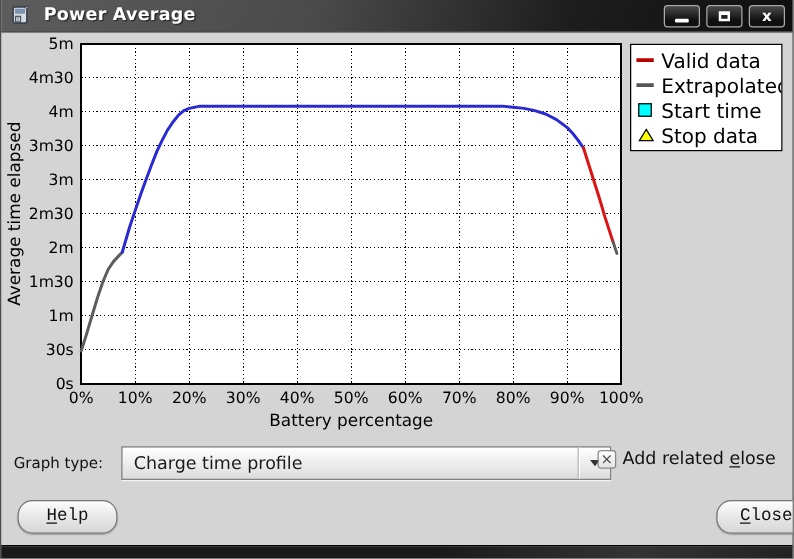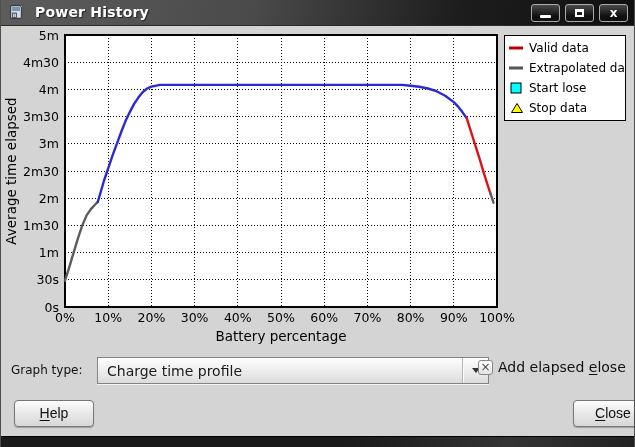--- a/index.html
+++ b/index.html
@@ -36,21 +36,21 @@
   
   #chart-svg { position:absolute; left:0; top:26px; }
   #chart-svg text { font-family:"DejaVu Sans","Liberation Sans",sans-serif; fill:#000; }
 
   .legend {
     position:absolute; left:503px; top:35px; width:122px; height:86px;
     background:#ffffff; border:1px solid #000;
     display:flex; flex-direction:column; justify-content:space-around;
     padding:2px 2px 2px 4px; overflow:hidden;
   }
-  .legend-item { display:flex; align-items:center; gap:5px; font-size:12px; color:#000; white-space:nowrap; }
+  .legend-item { display:flex; align-items:center; gap:5px; font-size:16px; color:#000; white-space:nowrap; }
   .legend-item .swatch { display:inline-flex; width:15px; justify-content:center; }
 
   
   .graph-type-label { position:absolute; left:10px; top:363px; font-size:12px; color:#111; }
   .combo {
     position:absolute; left:96px; top:357px; width:392px; height:27px;
     border:1px solid #838383; border-radius:0;
     background:linear-gradient(#fefefe,#ececec 55%,#dcdcdc);
     box-shadow:0 1px 0 rgba(255,255,255,0.7);
     display:flex; align-items:center; cursor:pointer;
@@ -66,24 +66,24 @@
     background:linear-gradient(#ffffff,#e3e3e3);
     display:flex; align-items:center; justify-content:center;
     font-size:12px; color:#4a4a4a; line-height:1;
   }
   .check-label { font-size:14px; color:#111; white-space:nowrap; }
   .mn { text-decoration:underline; text-underline-offset:2px; }
 
   
   .btn {
     position:absolute; top:400px; width:80px; height:27px;
-    border:1px solid #767676; border-radius:4px;
+    border:1px solid #767676; border-radius:12px;
     background:linear-gradient(#fdfdfd,#e6e6e6 55%,#d7d7d7);
     box-shadow:0 1px 1px rgba(0,0,0,0.25);
-    font-family:Liberation Sans, sans-serif;
+    font-family:Liberation Mono, monospace;
     font-size:14px; color:#111; text-align:center; line-height:25px; cursor:pointer;
   }
   .btn-help { left:13px; }
   .btn-close { left:572px; }
 
   
   .bottom-strip {
     position:absolute; left:-1px; bottom:0; width:635px; height:11px;
     background:linear-gradient(97deg,#1a1a1a 0%,#1a1a1a 55%,#343434 80%,#222 100%);
     border-top:1px solid #000;
@@ -96,21 +96,21 @@
 
   <div class="titlebar">
     <svg class="app-icon" viewBox="0 0 17 17">
       <rect x="2.5" y="1.5" width="11" height="13" rx="1.5" fill="#d7dbe2" stroke="#3a414d" stroke-width="1.3"></rect>
       <rect x="4" y="3" width="8" height="4" fill="#7e93b4"></rect>
       <rect x="4.5" y="9" width="4" height="4.5" fill="#9aa0a8" stroke="#3a414d" stroke-width="0.8"></rect>
       <line x1="5.5" y1="10" x2="5.5" y2="13" stroke="#e8e8e8" stroke-width="0.7"></line>
       <line x1="7.5" y1="10" x2="7.5" y2="13" stroke="#e8e8e8" stroke-width="0.7"></line>
       <path d="M12 2 L15 0.5 L13.5 3.5 Z" fill="#c8ccd4" stroke="#3a414d" stroke-width="0.7"></path>
     </svg>
-    <span class="win-title">Power History</span>
+    <span class="win-title">Power Average</span>
     <div class="winbtns">
       <div class="winbtn">
         <span class="min-bar"></span>
       </div>
       <div class="winbtn">
         <span class="max-box"></span>
       </div>
       <div class="winbtn">
         <span class="close-x">x</span>
       </div>
@@ -184,21 +184,21 @@
           </svg>
         </span>
         <span>Extrapolated data</span>
       </div>
       <div class="legend-item">
         <span class="swatch">
           <svg width="13" height="12">
             <rect x="1" y="1" width="10" height="10" fill="#00ffff" stroke="#000"></rect>
           </svg>
         </span>
-        <span>Start lose</span>
+        <span>Start time</span>
       </div>
       <div class="legend-item">
         <span class="swatch">
           <svg width="14" height="12">
             <path d="M7 1.5 L12.5 10.5 L1.5 10.5 Z" fill="#ffff00" stroke="#000"></path>
           </svg>
         </span>
         <span>Stop data</span>
       </div>
     </div>
@@ -208,20 +208,20 @@
   <div class="combo">
     <span class="combo-text">Charge time profile</span>
     <span class="combo-sep"></span>
     <span class="combo-arrow-wrap">
       <span class="combo-arrow"></span>
     </span>
   </div>
 
   <div class="check-wrap">
     <span class="checkbox">×</span>
-    <span class="check-label"><span>Add elapsed </span><span class="mn">e</span><span>lose</span></span>
+    <span class="check-label"><span>Add related </span><span class="mn">e</span><span>lose</span></span>
   </div>
 
   <div class="btn btn-help"><span class="mn">H</span><span>elp</span></div>
   <div class="btn btn-close"><span class="mn">C</span><span>lose</span></div>
 
   <div class="bottom-strip"></div>
 </div>
 
 </body></html>

